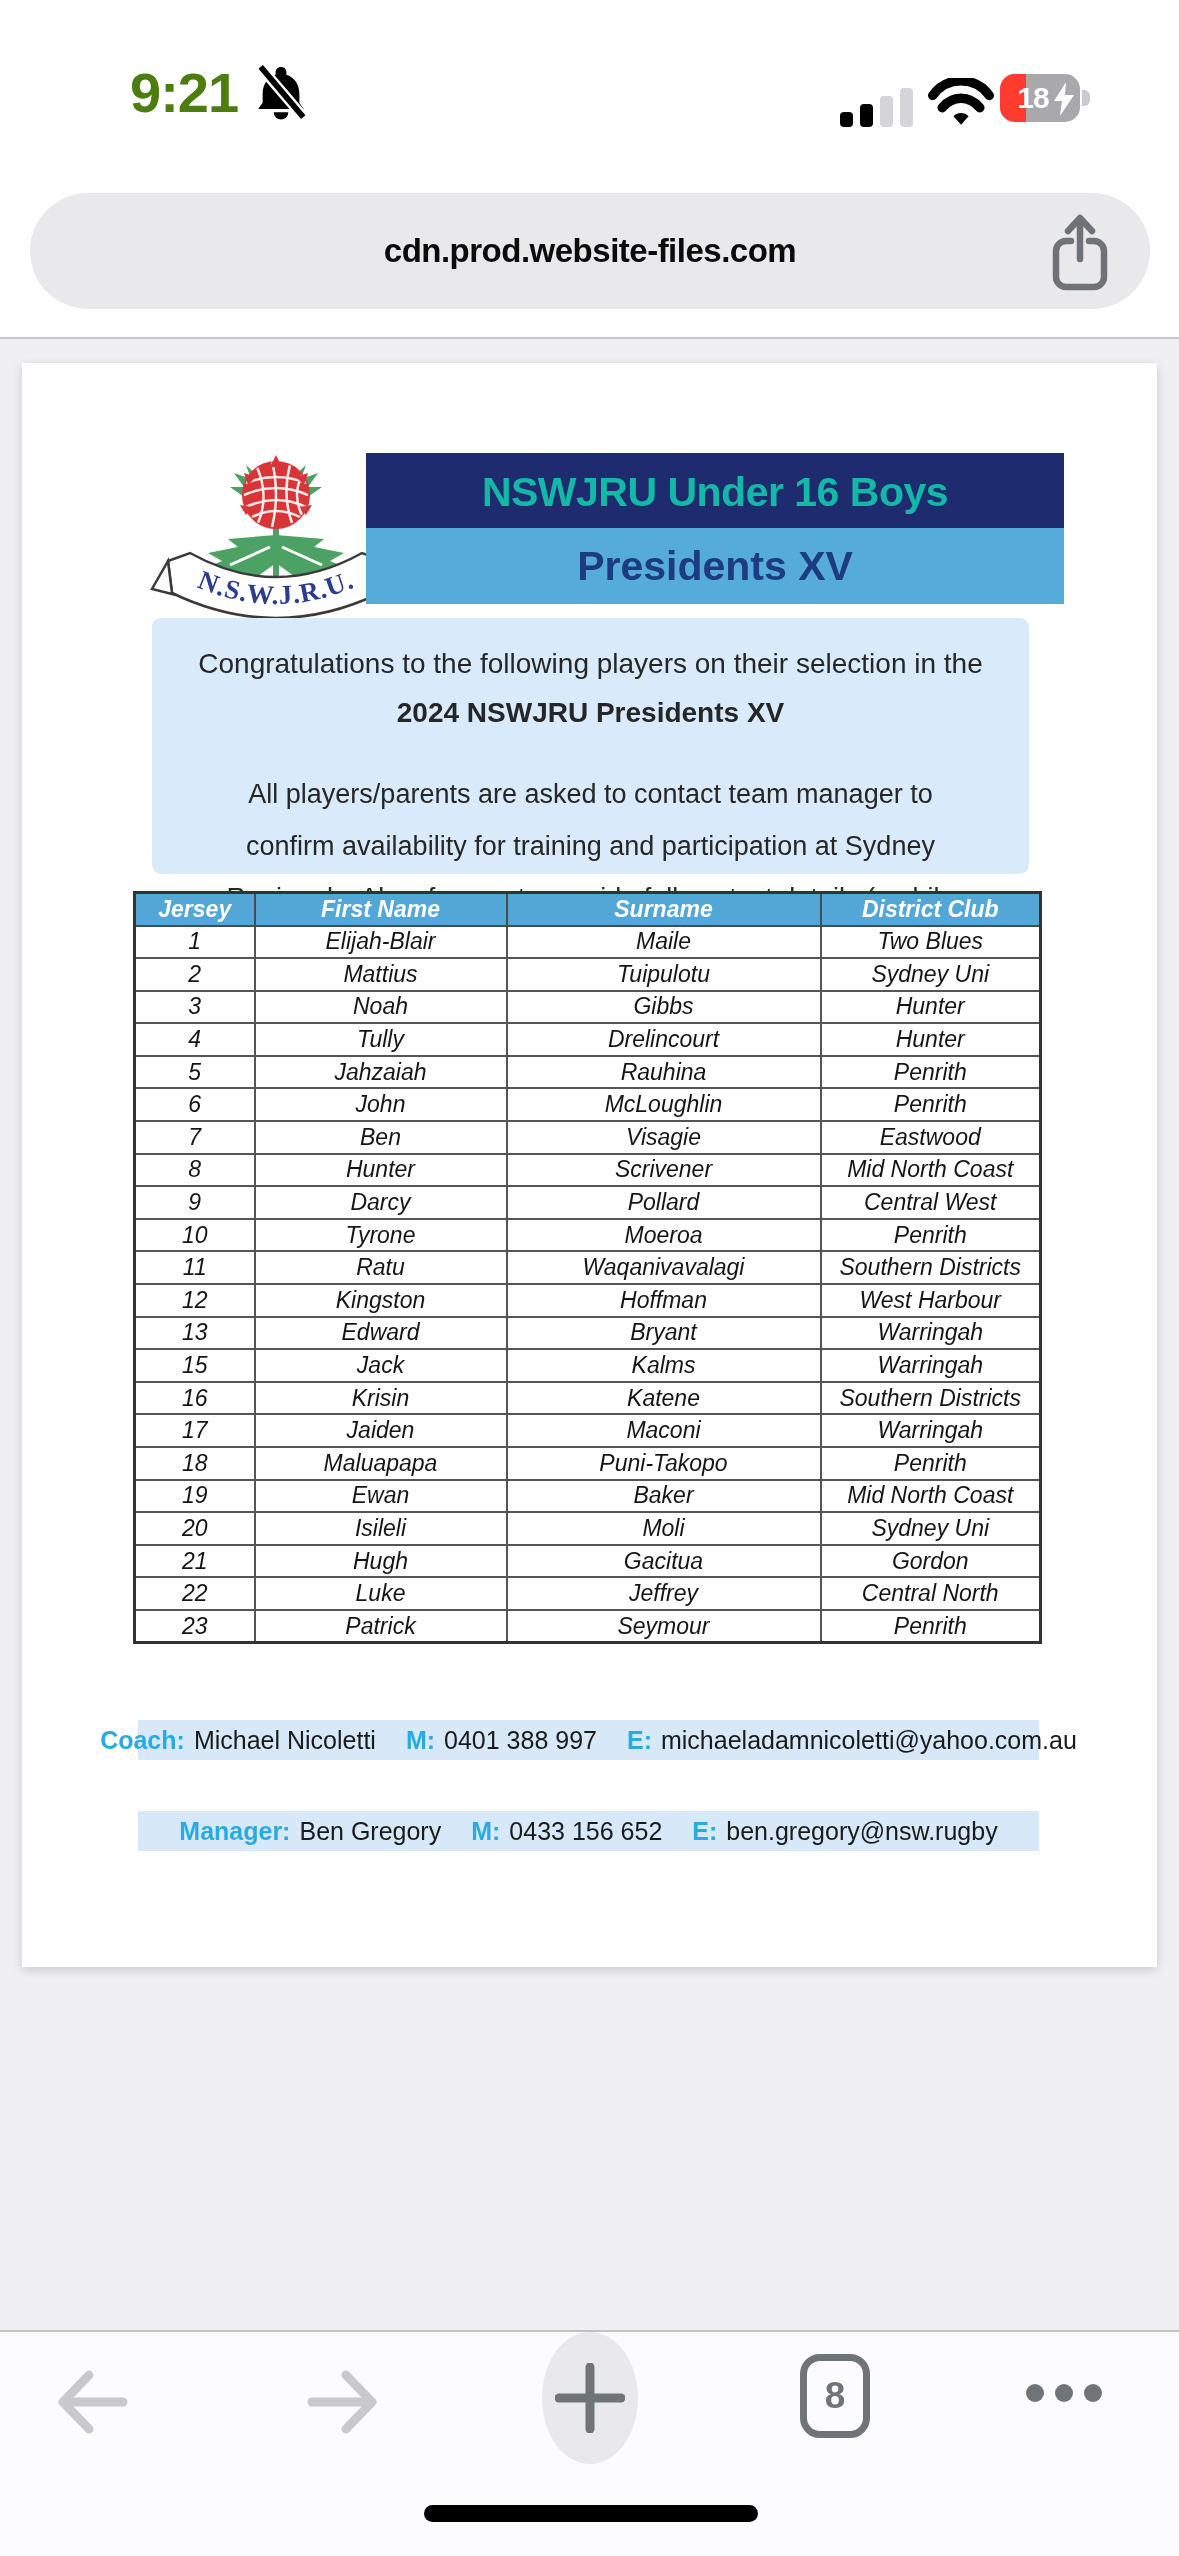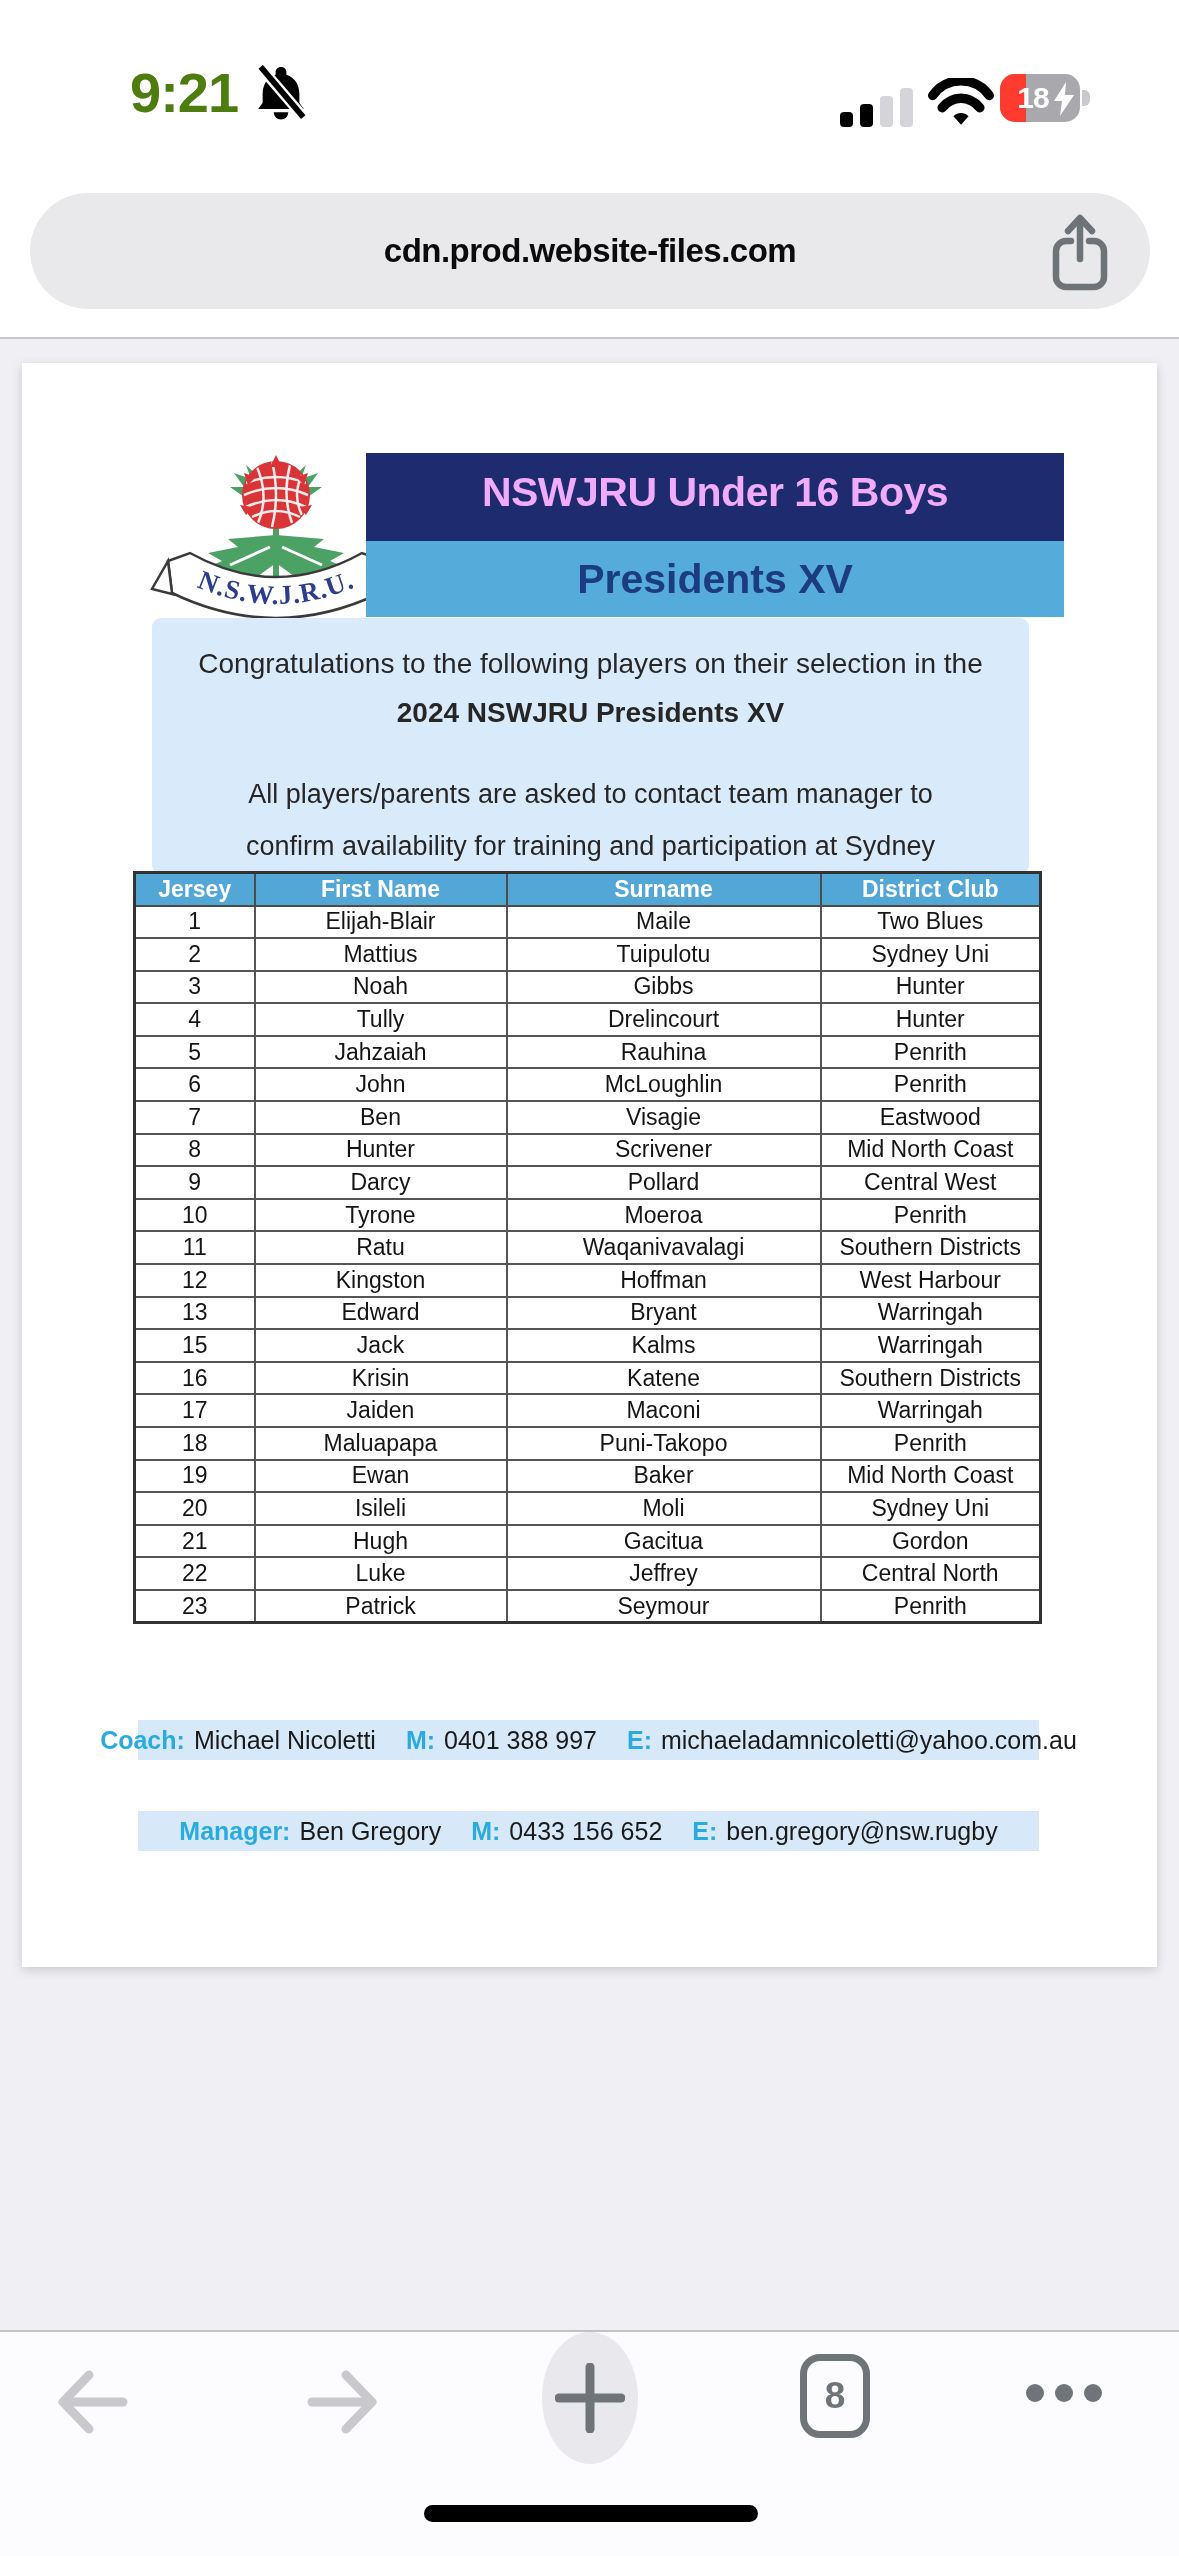--- a/index.html
+++ b/index.html
@@ -27,31 +27,31 @@
   .share-btn { position:absolute; right:42px; top:20px; width:56px; height:78px; }
   .divider-top { position:absolute; top:337px; left:0; width:100%; height:2px; background:#C8C7CC; }
 
   
   .canvas { position:absolute; top:339px; left:0; width:1179px; height:1991px; background:#F0EFF4; }
   .page-card { position:absolute; left:22px; top:24px; width:1135px; height:1604px; background:#fff; box-shadow:0 3px 10px rgba(0,0,0,0.16); }
 
   
   .logo { position:absolute; left:128px; top:80px; width:252px; height:196px; }
   .banner { position:absolute; left:344px; top:90px; width:698px; }
-  .banner-top { height:88px; background:#1E2C6F; color:#f0abfc; font-size:41px; font-weight:bold; text-align:center; line-height:78px; letter-spacing:-0.5px; }
+  .banner-top { height:75px; background:#1E2C6F; color:#14b8a6; font-size:41px; font-weight:bold; text-align:center; line-height:78px; letter-spacing:-0.5px; }
   .banner-bottom { height:76px; background:#55ACDB; color:#1C3B80; font-size:41px; font-weight:bold; text-align:center; line-height:76px; }
 
   
   .info-box { position:absolute; left:130px; top:255px; width:877px; height:256px; background:#D9EAFA; border-radius:9px; color:#262626; text-align:center; }
   .info-line1 { margin-top:30px; font-size:28px; }
   .info-line2 { margin-top:17px; font-size:28px; font-weight:bold; }
   .info-para { margin:40px auto 0; width:760px; font-size:27px; line-height:1.92; }
 
   
-  .roster { position:absolute; left:111px; top:508px; width:906px; border-collapse:collapse; table-layout:fixed; }
+  .roster { position:absolute; left:111px; top:528px; width:906px; border-collapse:collapse; table-layout:fixed;font-style:italic; }
   .roster th { background:#52A7D6; color:#fff; font-size:23px; font-weight:bold; height:33px; border:2px solid #4b4b4b; }
   .roster td { background:#fff; color:#151515; font-size:23px; text-align:center; height:32.6px; border:2px solid #555; border-left:2px solid #4b4b4b; }
   .roster { border:3px solid #333; }
   .col-jersey { width:120px; } .col-first { width:252px; } .col-surname { width:314px; } .col-club { width:220px; }
 
   
   .strip { position:absolute; left:116px; width:901px; height:40px; background:#D7E9F8; display:flex; align-items:center; justify-content:center; font-size:25px; color:#1a1a1a; white-space:nowrap; }
   .strip.coach { top:1357px; }
   .strip.manager { top:1448px; }
   .strip .lbl { color:#29ABE2; font-weight:bold; margin-right:9px; }

